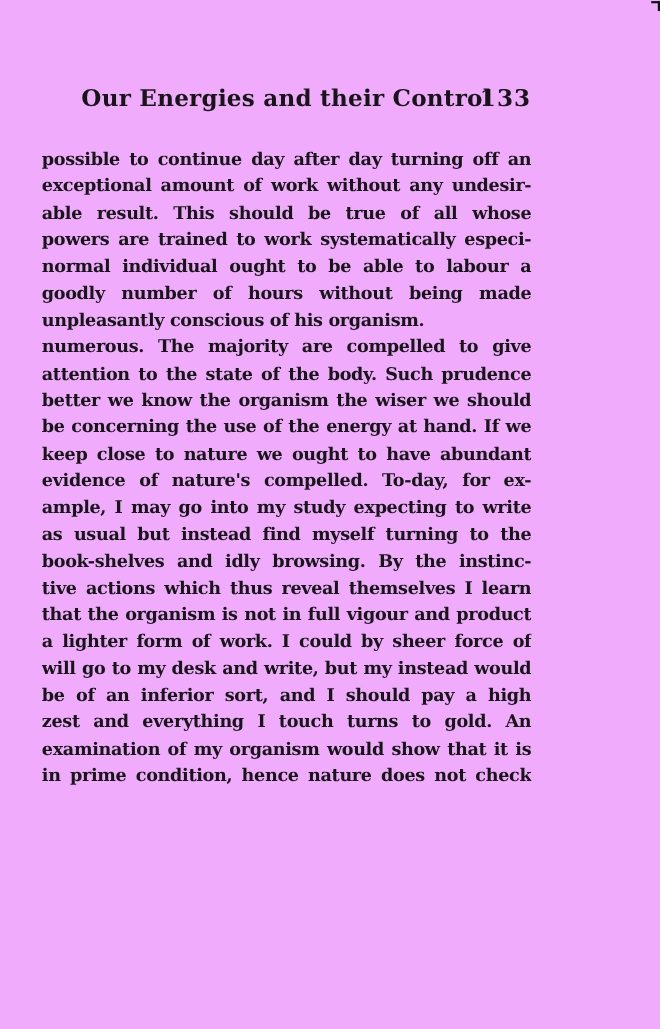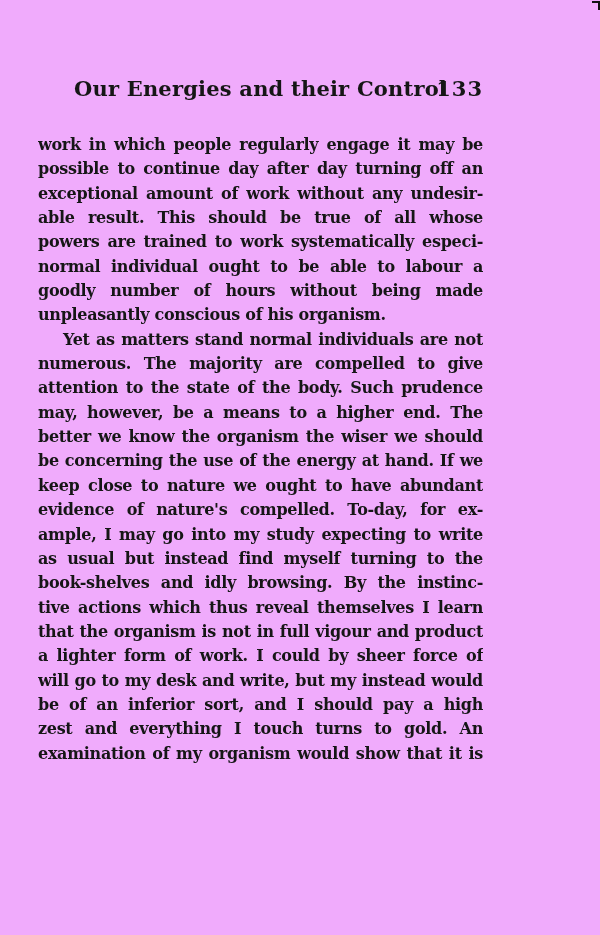--- a/index.html
+++ b/index.html
@@ -86,42 +86,40 @@
   <div class="corner-mark"></div>
 
   <div class="content">
 
     <div class="running-header">
       <span class="title">Our Energies and their Control</span>
       <span class="page-number">133</span>
     </div>
 
     <div class="body-text" id="body-lines">
-        <div class="line">work in which people regularly engage it may be</div>
         <div class="line">possible to continue day after day turning off an</div>
         <div class="line">exceptional amount of work without any undesir-</div>
         <div class="line">able result.  This should be true of all whose</div>
         <div class="line">powers are trained to work systematically especi-</div>
         <div class="line">normal individual ought to be able to labour a</div>
         <div class="line">goodly number of hours without being made</div>
         <div class="line flush">unpleasantly conscious of his organism.</div>
-        <div class="line indent">Yet as matters stand normal individuals are not</div>
         <div class="line">numerous.  The majority are compelled to give</div>
         <div class="line">attention to the state of the body.  Such prudence</div>
-        <div class="line">may, however, be a means to a higher end.  The</div>
         <div class="line">better we know the organism the wiser we should</div>
         <div class="line">be concerning the use of the energy at hand.  If we</div>
         <div class="line">keep close to nature we ought to have abundant</div>
         <div class="line">evidence of nature's compelled.  To-day, for ex-</div>
         <div class="line">ample, I may go into my study expecting to write</div>
         <div class="line">as usual but instead find myself turning to the</div>
         <div class="line">book-shelves and idly browsing.  By the instinc-</div>
         <div class="line">tive actions which thus reveal themselves I learn</div>
         <div class="line">that the organism is not in full vigour and product</div>
         <div class="line">a lighter form of work.  I could by sheer force of</div>
         <div class="line">will go to my desk and write, but my instead would</div>
         <div class="line">be of an inferior sort, and I should pay a high</div>
         <div class="line">zest and everything I touch turns to gold.  An</div>
         <div class="line">examination of my organism would show that it is</div>
+        <div class="line">in prime condition, hence nature does not check</div>
       </div>
 
   </div>
 </div>
 
 </body></html>

